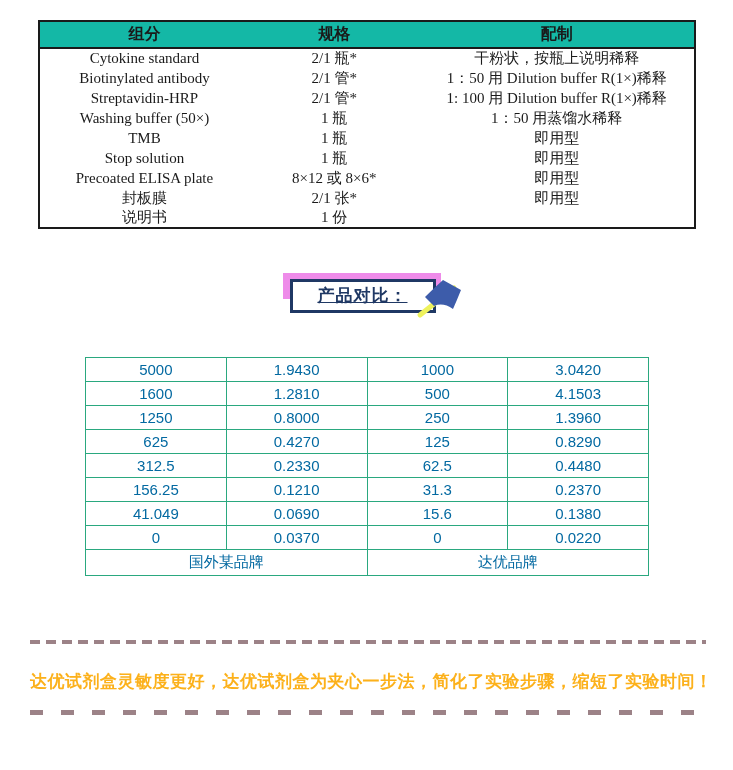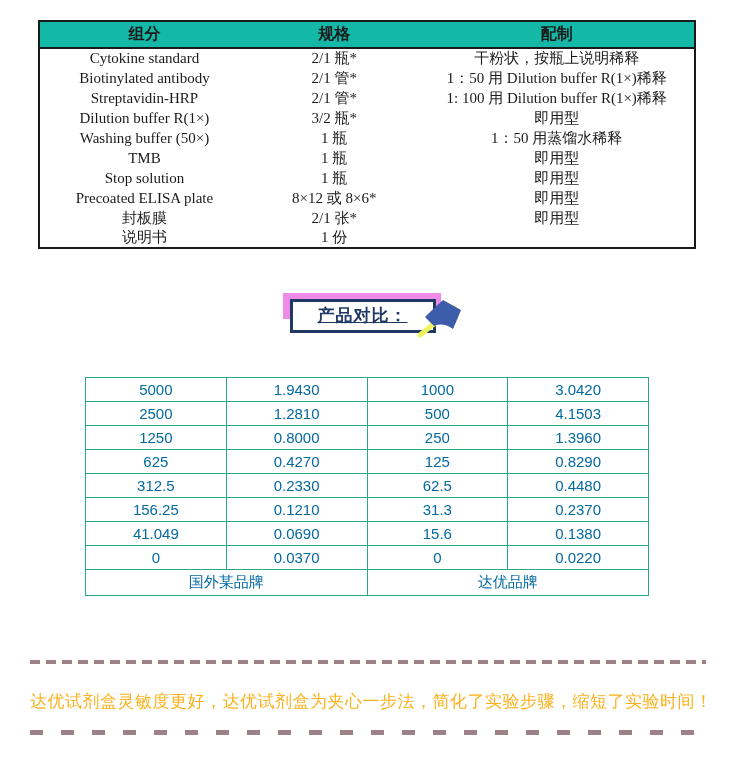--- a/index.html
+++ b/index.html
@@ -102,21 +102,21 @@
     background: repeating-linear-gradient(to right, #9c8287 0 10px, transparent 10px 16px);
   }
   .divider.bottom {
     margin-top: 17px;
     height: 5px;
     background: repeating-linear-gradient(to right, #9c8287 0 13px, transparent 13px 31px);
   }
   .note {
     margin: 26px 0 0 30px;
     font-size: 17px;
-    font-weight: normal;
+    font-weight: bold;
     color: #fcb11b;
     letter-spacing: 0.5px;
   }
 </style>
 </head>
 <body>
 
 <table class="kit-table">
   <thead>
     <tr>
@@ -133,25 +133,20 @@
       </tr>
       <tr>
         <td>Biotinylated antibody</td>
         <td>2/1 管*</td>
         <td>1：50 用 Dilution buffer R(1×)稀释</td>
       </tr>
       <tr>
         <td>Streptavidin-HRP</td>
         <td>2/1 管*</td>
         <td>1: 100 用 Dilution buffer R(1×)稀释</td>
-      </tr>
-      <tr>
-        <td>Dilution buffer R(1×)</td>
-        <td>3/2 瓶*</td>
-        <td>即用型</td>
       </tr>
       <tr>
         <td>Washing buffer (50×)</td>
         <td>1 瓶</td>
         <td>1：50 用蒸馏水稀释</td>
       </tr>
       <tr>
         <td>TMB</td>
         <td>1 瓶</td>
         <td>即用型</td>
@@ -192,21 +187,21 @@
 
 <table class="cmp-table">
   <tbody id="cmp-body">
       <tr>
         <td>5000</td>
         <td>1.9430</td>
         <td>1000</td>
         <td>3.0420</td>
       </tr>
       <tr>
-        <td>2500</td>
+        <td>1600</td>
         <td>1.2810</td>
         <td>500</td>
         <td>4.1503</td>
       </tr>
       <tr>
         <td>1250</td>
         <td>0.8000</td>
         <td>250</td>
         <td>1.3960</td>
       </tr>

